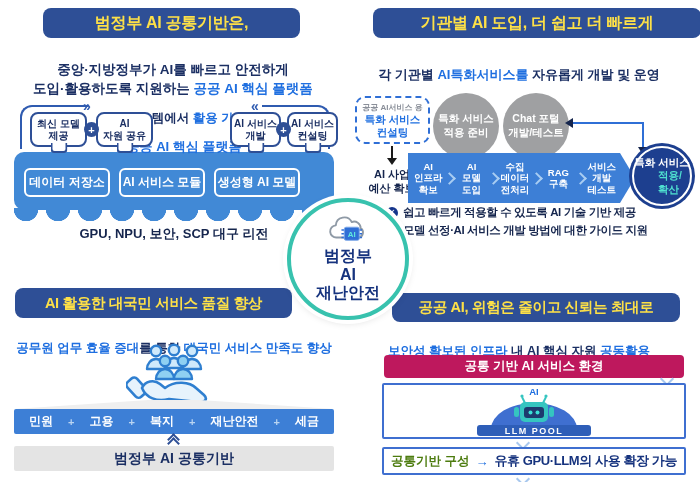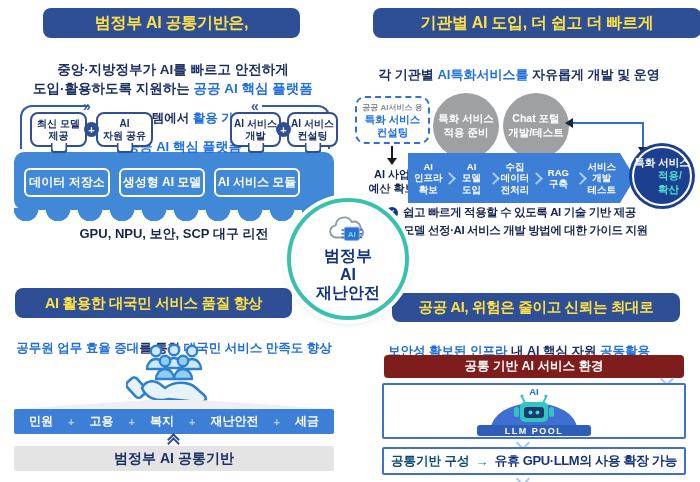--- a/index.html
+++ b/index.html
@@ -104,27 +104,27 @@
   .svcplus{color:#b9d4f2;font-weight:bold;font-size:11px;}
   .upchev{position:absolute;width:7px;height:7px;border-top:2px solid #2e4f96;border-left:2px solid #2e4f96;
         transform:rotate(45deg);}
   #upchev1{left:169px;top:439px;}
   #upchev2{left:169px;top:435px;}
   .basebar{position:absolute;left:14px;top:446px;width:320px;height:25px;background:#e4e4e4;border-radius:2px;
         display:flex;align-items:center;justify-content:center;font-weight:bold;font-size:14px;color:#1b2f63;}
 
   
   #sub-br{left:353px;top:330px;width:332px;font-size:12.5px;}
-  .envbar{position:absolute;left:384px;top:355px;width:300px;height:23px;background:#7f1d1d;border-radius:4px;
+  .envbar{position:absolute;left:384px;top:355px;width:300px;height:23px;background:#be185d;border-radius:4px;
         color:#fff;font-weight:bold;font-size:12.5px;display:flex;align-items:center;justify-content:center;}
   .bigbox{position:absolute;left:382px;top:383px;width:304px;height:56px;border:2px solid #3f6fd0;border-radius:2px;
         background:#fff;display:flex;align-items:flex-end;justify-content:center;box-sizing:border-box;}
   .configbox{position:absolute;left:382px;top:447px;width:304px;height:28px;border:2px solid #3f6fd0;border-radius:2px;
         background:#fff;display:flex;align-items:center;justify-content:center;gap:6px;box-sizing:border-box;}
-  .cfg-plain{color:#0c4a6e;font-size:12.5px;font-weight:600;}
+  .cfg-plain{color:#4d7c0f;font-size:12.5px;font-weight:600;}
   .cfg-arrow{color:#1f6fe0;font-weight:bold;font-size:13px;}
   .cfg-em{color:#16337e;font-weight:bold;font-size:13px;letter-spacing:-0.4px;}
   .downchev{position:absolute;width:8px;height:8px;border-right:2.5px solid #a8c8ee;border-bottom:2.5px solid #a8c8ee;
         transform:rotate(45deg);}
   #dchev1{left:662px;top:374px;}
   #dchev2{left:518px;top:438px;}
   #dchev3{left:518px;top:474px;}
 
   
   .center-circle{position:absolute;left:287px;top:198px;width:114px;height:114px;background:#fff;
@@ -155,22 +155,22 @@
 개발</div>
   <div class="plug" id="plug4">AI 서비스
 컨설팅</div>
   <span class="pluscirc" id="plus2">+</span>
 
   <div id="cloud-label">공공 AI 핵심 플랫폼</div>
   <div class="cloud"></div>
   <div class="scallops"></div>
   <div class="modules">
     <div class="module">데이터 저장소</div>
+    <div class="module">AI 서비스 모듈</div>
     <div class="module">생성형 AI 모델</div>
-    <div class="module">AI 서비스 모듈</div>
   </div>
   <div id="infra-caption">GPU, NPU, 보안, SCP 대구 리전</div>
 
   <div class="hdr" id="hdr-tr">기관별 AI 도입, 더 쉽고 더 빠르게</div>
   <p class="sub" id="sub-tr"><span>각 기관별 </span><span class="em-blue">AI특화서비스를</span><span class="em-navy"> 자유롭게 개발 및 운영</span></p>
 
   <div class="dashedbox">
     <span class="db-top">공공 AI서비스 용</span>
     <span class="db-line">특화 서비스</span>
     <span class="db-line">컨설팅</span>

